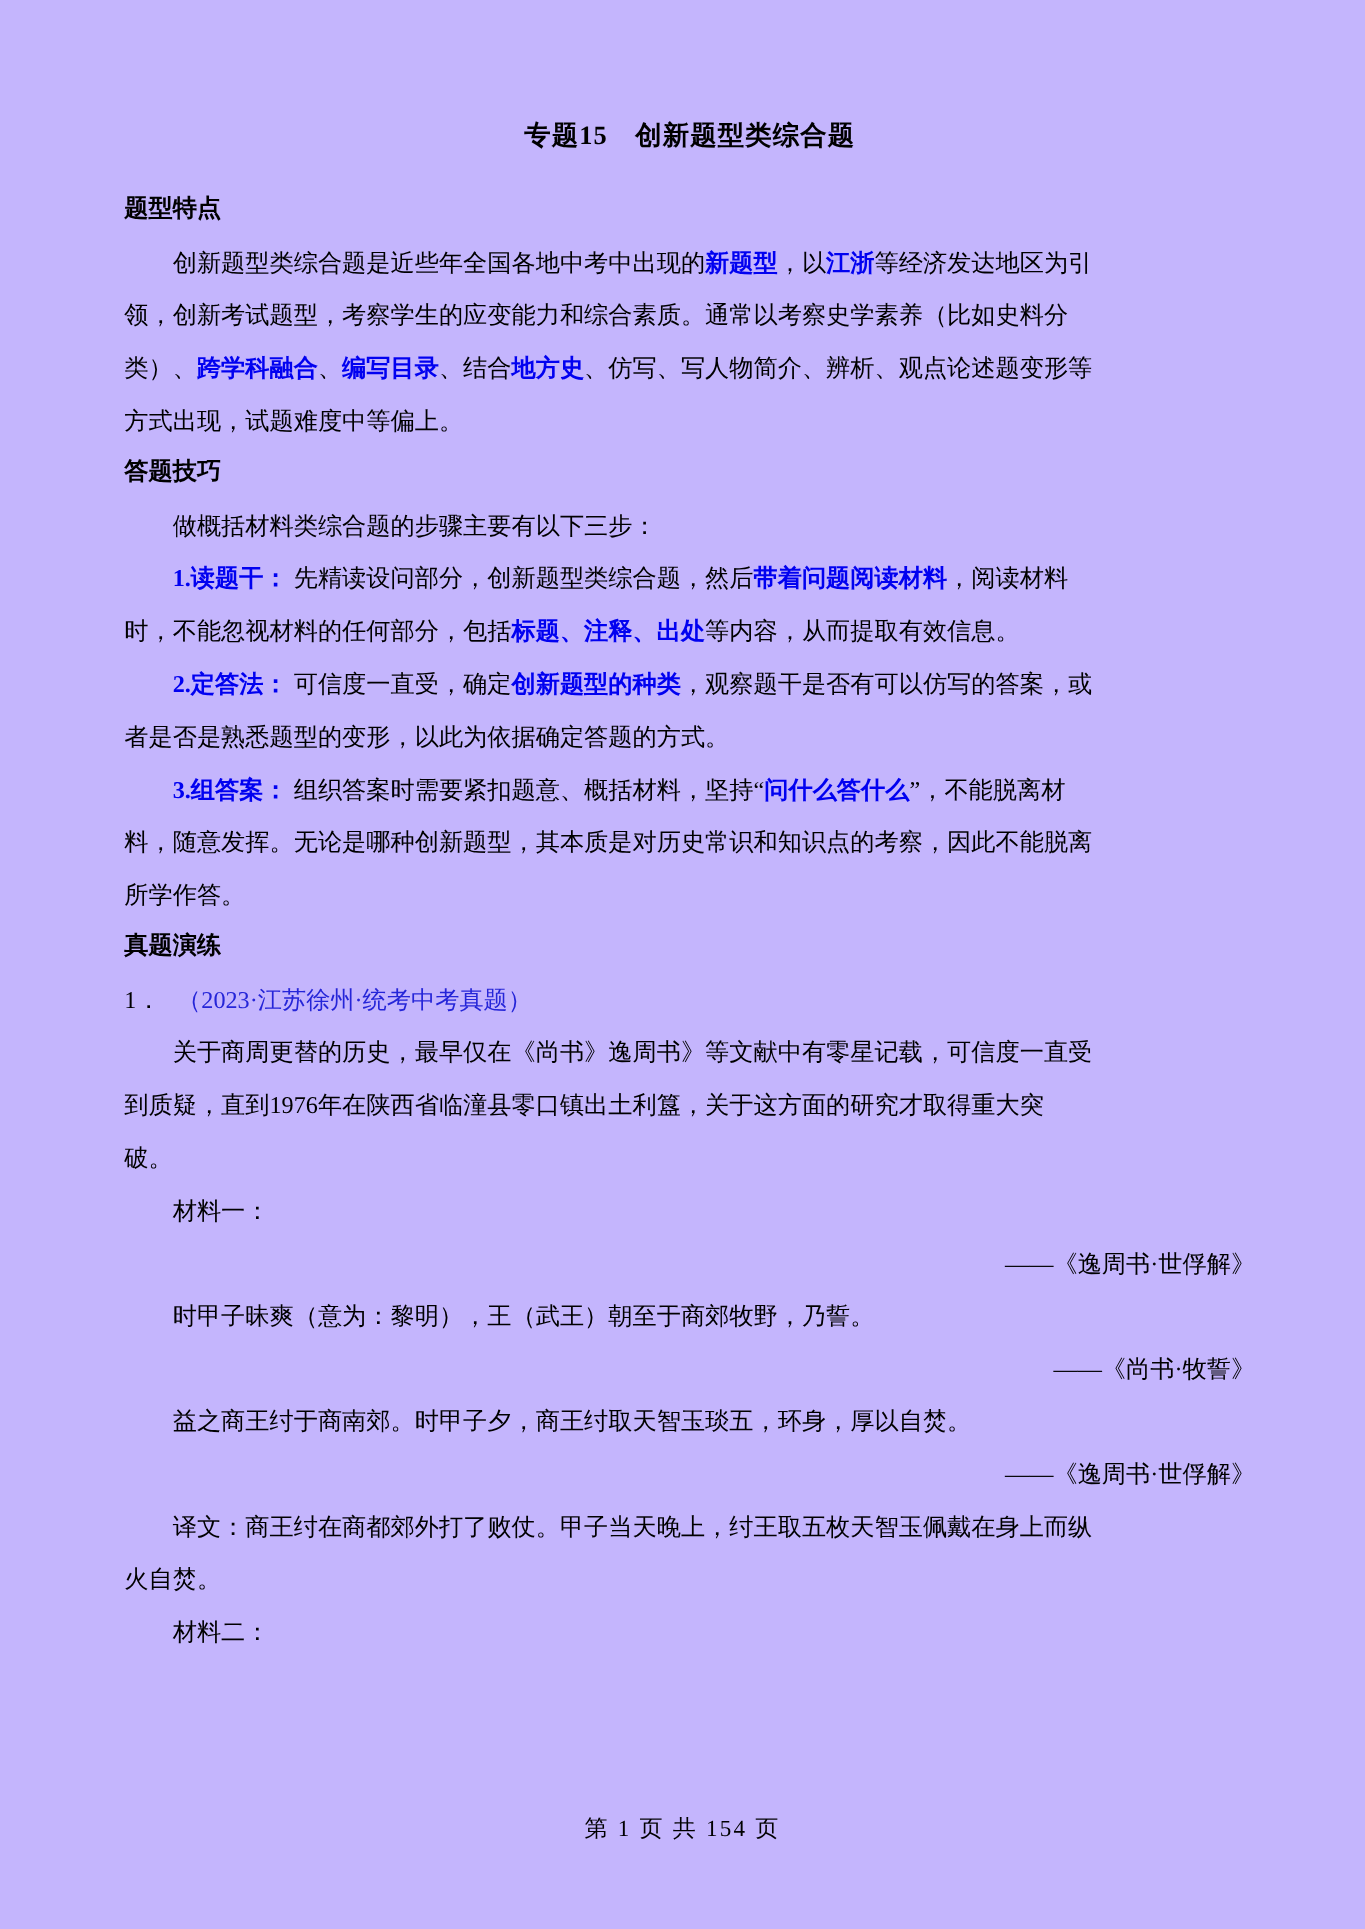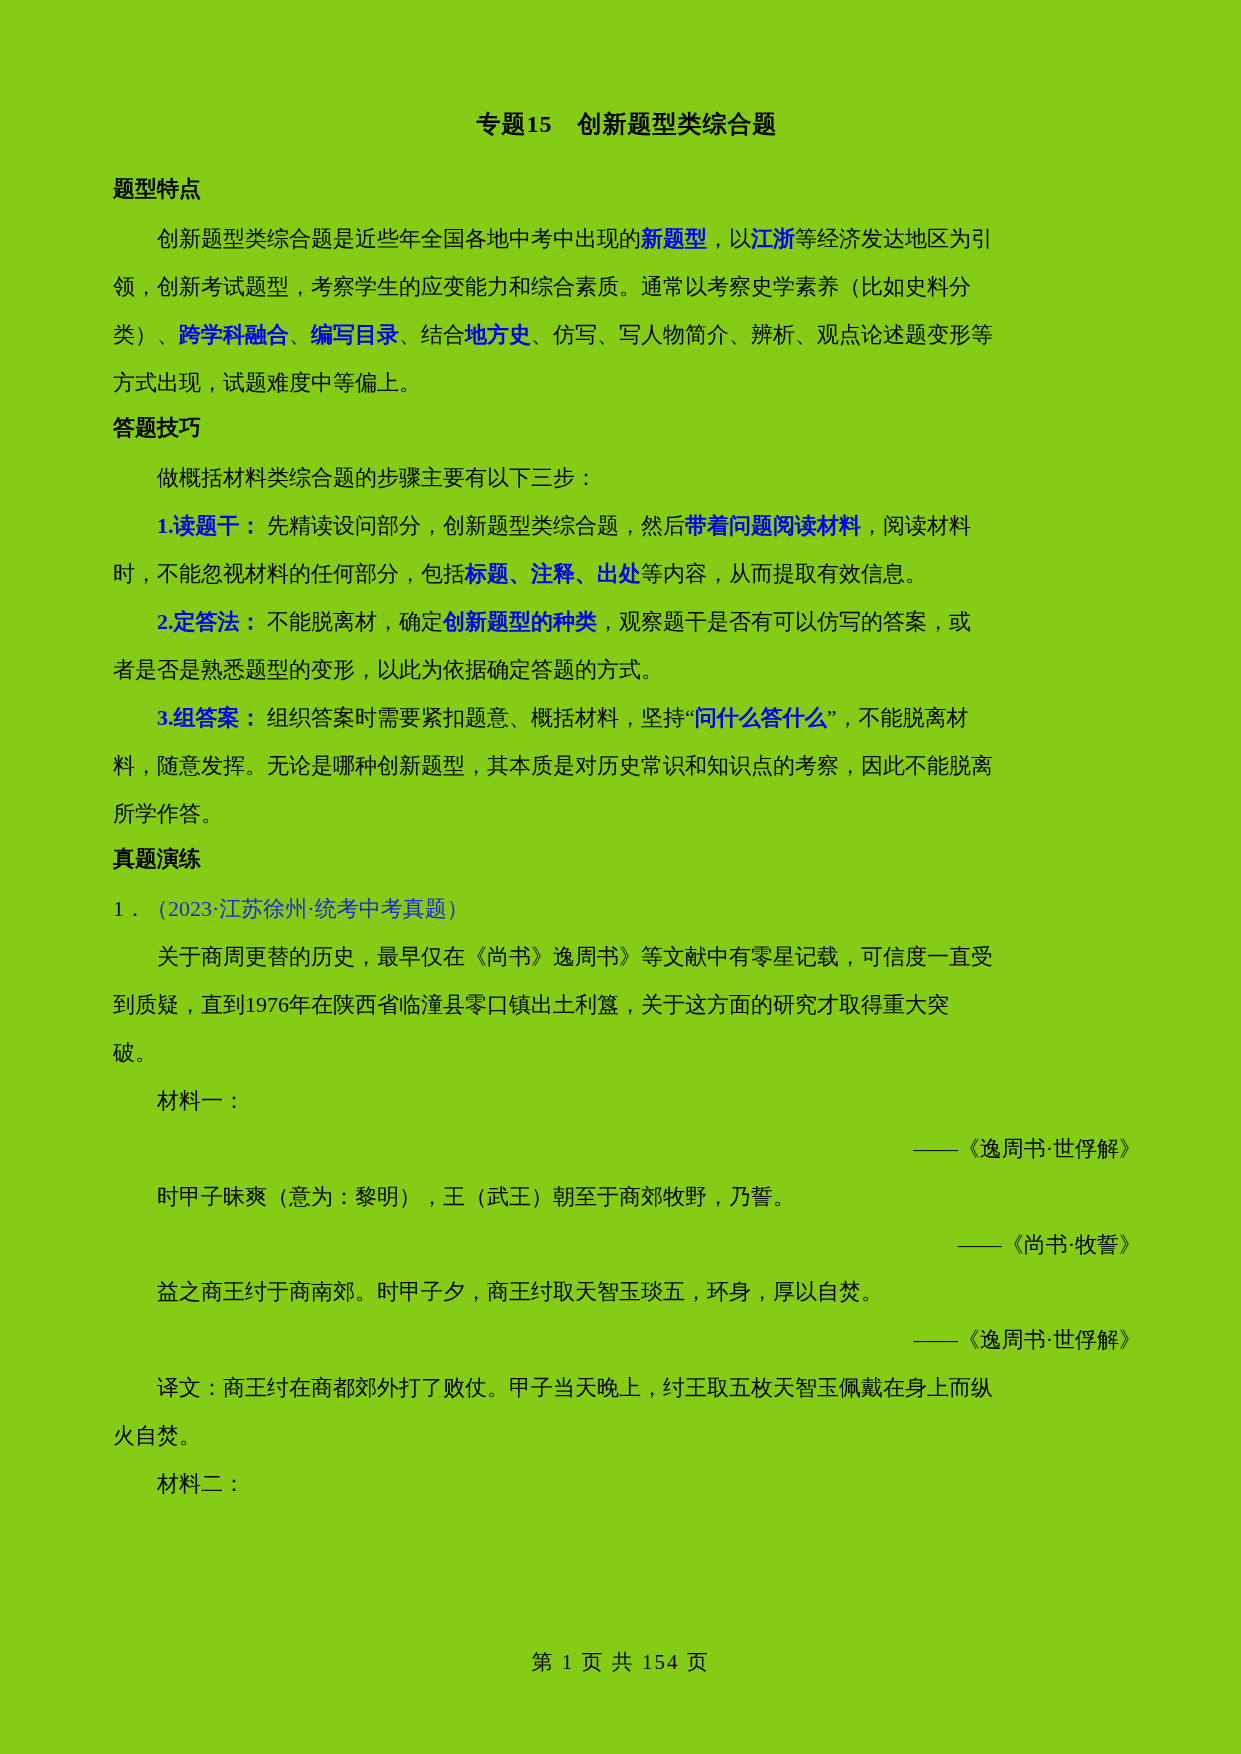--- a/index.html
+++ b/index.html
@@ -1,19 +1,19 @@
 <!DOCTYPE html>
 <html style="--text: #000000; --hyperlink: #0101f0; --exam-source: #2525d8;"><head>
 <meta charset="utf-8">
 <style>
   html,body{margin:0;padding:0;background:#888;}
   .page{
     position:relative;
     width:1241px;height:1754px;
-    background:#84cc16;
+    background:#c4b5fd;
     font-family:"Liberation Serif","DejaVu Serif",serif;
     color:var(--text,#000);
     overflow:hidden;
   }
   .content{
     position:absolute;
     left:113px;top:104px;
     width:1028px;
   }
   .doc-title{
@@ -36,21 +36,21 @@
     font-weight:bold;
     font-size:22px;
   }
   .seg-plain{ color:var(--text,#000); }
   .seg-link{
     color:var(--hyperlink,#0101f0);
     font-weight:bold;
     text-underline-offset:4px;
     cursor:pointer;
   }
-  .seg-blue{ color:var(--exam-source,#2525d8); }
+  .seg-blue{ color:var(--exam-source,#2525d8);margin-left:15px; }
   .seg-heading{ color:var(--text,#000); }
   .footer{
     position:absolute;
     left:0;top:1648px;
     width:100%;
     text-align:center;
     font-size:21px;
     letter-spacing:2px;
     color:var(--text,#000);
   }
@@ -64,21 +64,21 @@
 
   <div class="line heading"><span class="seg-heading">题型特点</span></div>
       <div class="line indent"><span class="seg-plain">创新题型类综合题是近些年全国各地中考中出现的</span><span class="seg-link">新题型</span><span class="seg-plain">，以</span><span class="seg-link">江浙</span><span class="seg-plain">等经济发达地区为引</span></div>
       <div class="line"><span class="seg-plain">领，创新考试题型，考察学生的应变能力和综合素质。通常以考察史学素养（比如史料分</span></div>
       <div class="line"><span class="seg-plain">类）、</span><span class="seg-link">跨学科融合</span><span class="seg-plain">、</span><span class="seg-link">编写目录</span><span class="seg-plain">、结合</span><span class="seg-link">地方史</span><span class="seg-plain">、仿写、写人物简介、辨析、观点论述题变形等</span></div>
       <div class="line"><span class="seg-plain">方式出现，试题难度中等偏上。</span></div>
       <div class="line heading"><span class="seg-heading">答题技巧</span></div>
       <div class="line indent"><span class="seg-plain">做概括材料类综合题的步骤主要有以下三步：</span></div>
       <div class="line indent"><span class="seg-link">1.读题干： </span><span class="seg-plain">先精读设问部分，创新题型类综合题，然后</span><span class="seg-link">带着问题阅读材料</span><span class="seg-plain">，阅读材料</span></div>
       <div class="line"><span class="seg-plain">时，不能忽视材料的任何部分，包括</span><span class="seg-link">标题、注释、出处</span><span class="seg-plain">等内容，从而提取有效信息。</span></div>
-      <div class="line indent"><span class="seg-link">2.定答法： </span><span class="seg-plain">不能脱离材，确定</span><span class="seg-link">创新题型的种类</span><span class="seg-plain">，观察题干是否有可以仿写的答案，或</span></div>
+      <div class="line indent"><span class="seg-link">2.定答法： </span><span class="seg-plain">可信度一直受，确定</span><span class="seg-link">创新题型的种类</span><span class="seg-plain">，观察题干是否有可以仿写的答案，或</span></div>
       <div class="line"><span class="seg-plain">者是否是熟悉题型的变形，以此为依据确定答题的方式。</span></div>
       <div class="line indent"><span class="seg-link">3.组答案： </span><span class="seg-plain">组织答案时需要紧扣题意、概括材料，坚持“</span><span class="seg-link">问什么答什么</span><span class="seg-plain">”，不能脱离材</span></div>
       <div class="line"><span class="seg-plain">料，随意发挥。无论是哪种创新题型，其本质是对历史常识和知识点的考察，因此不能脱离</span></div>
       <div class="line"><span class="seg-plain">所学作答。</span></div>
       <div class="line heading"><span class="seg-heading">真题演练</span></div>
       <div class="line"><span class="seg-plain">1．</span><span class="seg-blue">（2023·江苏徐州·统考中考真题）</span></div>
       <div class="line indent"><span class="seg-plain">关于商周更替的历史，最早仅在《尚书》逸周书》等文献中有零星记载，可信度一直受</span></div>
       <div class="line"><span class="seg-plain">到质疑，直到1976年在陕西省临潼县零口镇出土利簋，关于这方面的研究才取得重大突</span></div>
       <div class="line"><span class="seg-plain">破。</span></div>
       <div class="line indent"><span class="seg-plain">材料一：</span></div>

